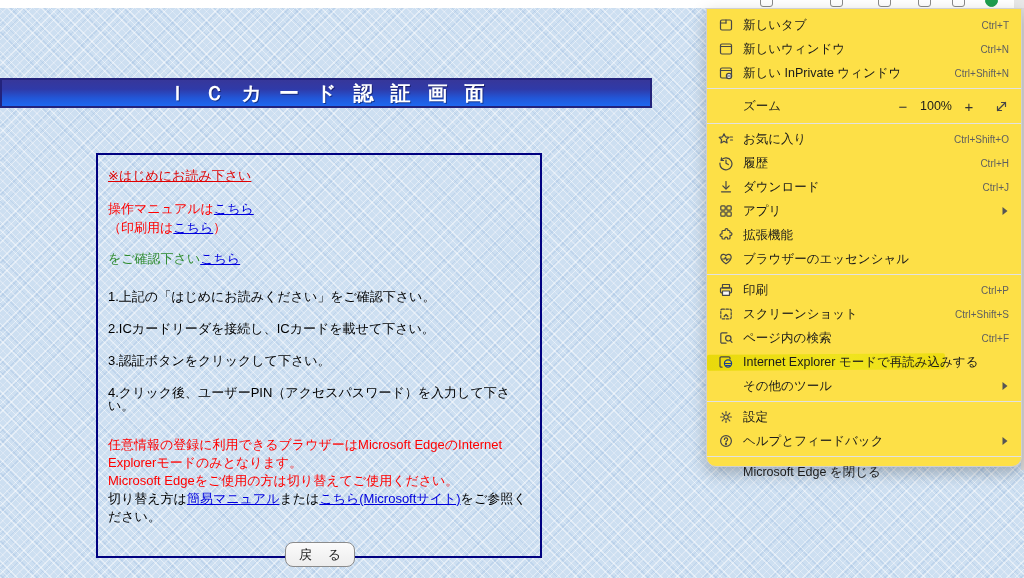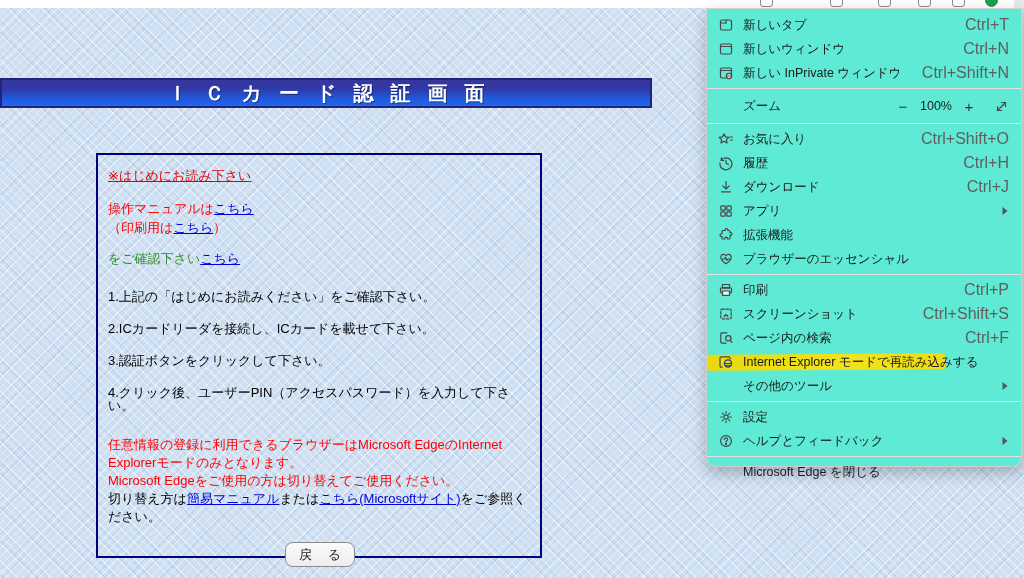--- a/index.html
+++ b/index.html
@@ -52,30 +52,30 @@
     display:block;margin:16px auto 0 auto;width:70px;height:25px;
     background:linear-gradient(#fbfbfb,#ededed);
     border:1px solid #8b8b8b;border-radius:8px;
     font-size:13px;letter-spacing:6px;text-indent:6px;color:#222;
     font-family:"Liberation Sans","DejaVu Sans",sans-serif;
   }
 
   
   .edge-menu{
     position:absolute;left:706px;top:8px;width:316px;height:459px;
-    background:#5eead4;border:1px solid #d0d0d0;border-radius:0 0 10px 10px;
+    background:#fde047;border:1px solid #d0d0d0;border-radius:0 0 10px 10px;
     box-shadow:0 6px 16px rgba(0,0,0,.25);
     box-sizing:border-box;padding:4px 0 4px 0;z-index:6;
     font-size:12.5px;color:#1b1b1b;
   }
   .menu-row{position:relative;display:flex;align-items:center;height:24px;padding:0 12px 0 10px;}
   .mi-icon{width:17px;height:17px;flex:0 0 17px;margin-right:9px;display:flex;align-items:center;justify-content:center;color:#474747;}
   .mi-icon svg{display:block;}
   .mi-label{flex:1 1 auto;white-space:nowrap;overflow:hidden;position:relative;z-index:2;}
-  .mi-shortcut{color:#5f5f5f;font-size:16px;margin-left:8px;position:relative;z-index:2;}
+  .mi-shortcut{color:#5f5f5f;font-size:10px;margin-left:8px;position:relative;z-index:2;}
   .mi-arrow{margin-left:8px;color:#555;display:flex;align-items:center;}
   .menu-sep{height:1px;background:#e2e2e2;margin:3px 0;}
   .hl-row .hl-band{
     position:absolute;left:0;top:4px;height:16px;width:238px;
     background:linear-gradient(90deg,#e9d90c,#f0e41e 60%,#eedd12);
     transform:rotate(-0.35deg);border-radius:2px;z-index:1;
   }
   .hl-row .mi-icon{position:relative;z-index:2;}
   
   .zoom-controls{display:flex;align-items:center;margin-left:auto;position:relative;z-index:2;}

